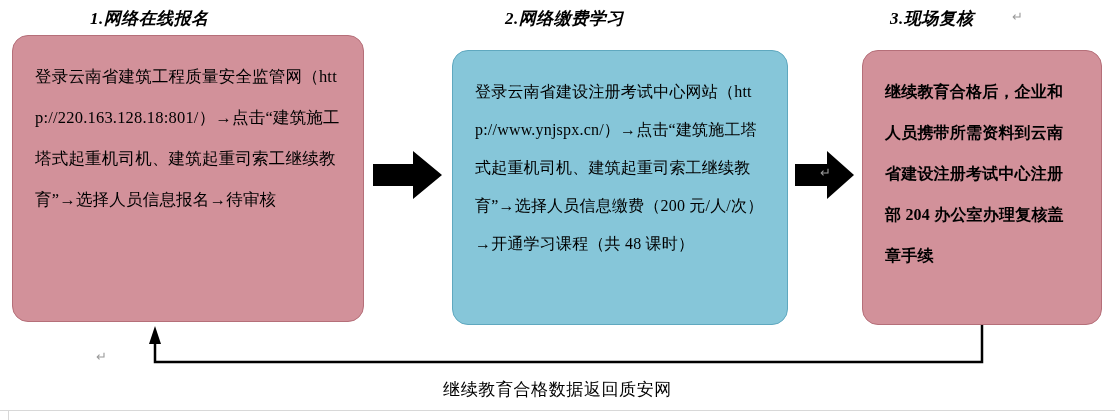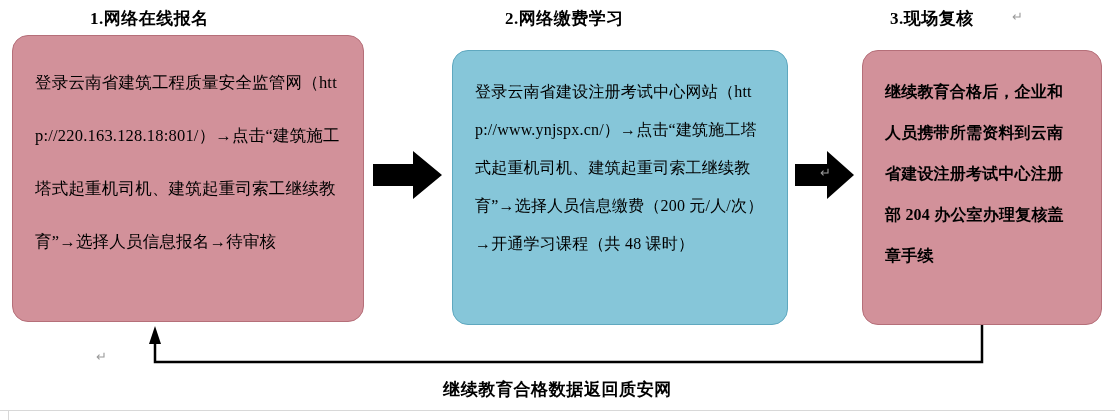--- a/index.html
+++ b/index.html
@@ -16,20 +16,21 @@
     overflow: hidden;
   }
 
   
   .step-title {
     position: absolute;
     font-size: 17px;
     font-weight: bold;
     letter-spacing: 0.5px;
     white-space: nowrap;
+    font-style: italic;
   }
   #title-1 { left: 90px;  top: 7px; }
   #title-2 { left: 505px; top: 7px; }
   #title-3 { left: 890px; top: 7px; }
 
   
   .box {
     position: absolute;
     border-radius: 16px;
     box-sizing: border-box;
@@ -44,21 +45,21 @@
   }
 
   #box-1 {
     left: 12px;
     top: 35px;
     width: 352px;
     height: 287px;
     background: #d2919a;
     border: 1px solid #b56f79;
   }
-  #box-1 .box-text { line-height: 53px; }
+  #box-1 .box-text { line-height: 41px; }
 
   #box-2 {
     left: 452px;
     top: 50px;
     width: 336px;
     height: 275px;
     background: #86c6d9;
     border: 1px solid #5fa8bf;
   }
   #box-2 .box-text {
@@ -99,21 +100,21 @@
   }
 
   
   #bottom-caption {
     position: absolute;
     left: 0;
     top: 378px;
     width: 1115px;
     text-align: center;
     font-size: 17px;
-    font-weight: bold;
+    font-weight: normal;
     letter-spacing: 0.6px;
   }
 
   
   .para-mark {
     position: absolute;
     font-size: 13px;
     color: #9a9a9a;
     font-family: "Liberation Sans", sans-serif;
   }

